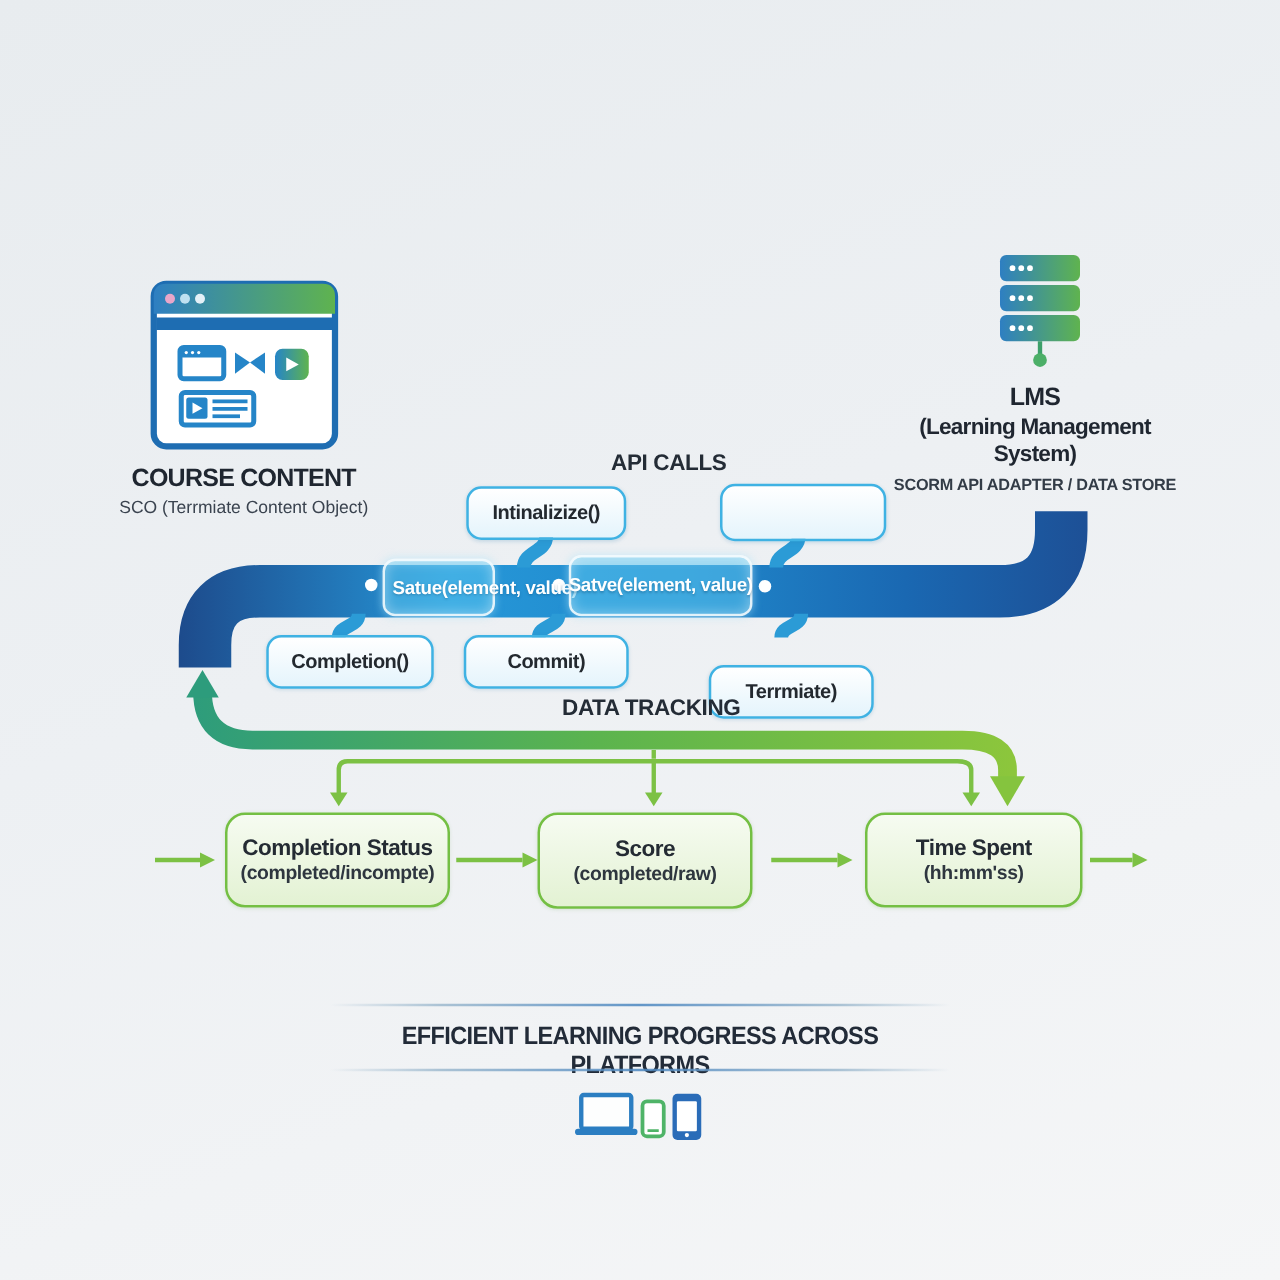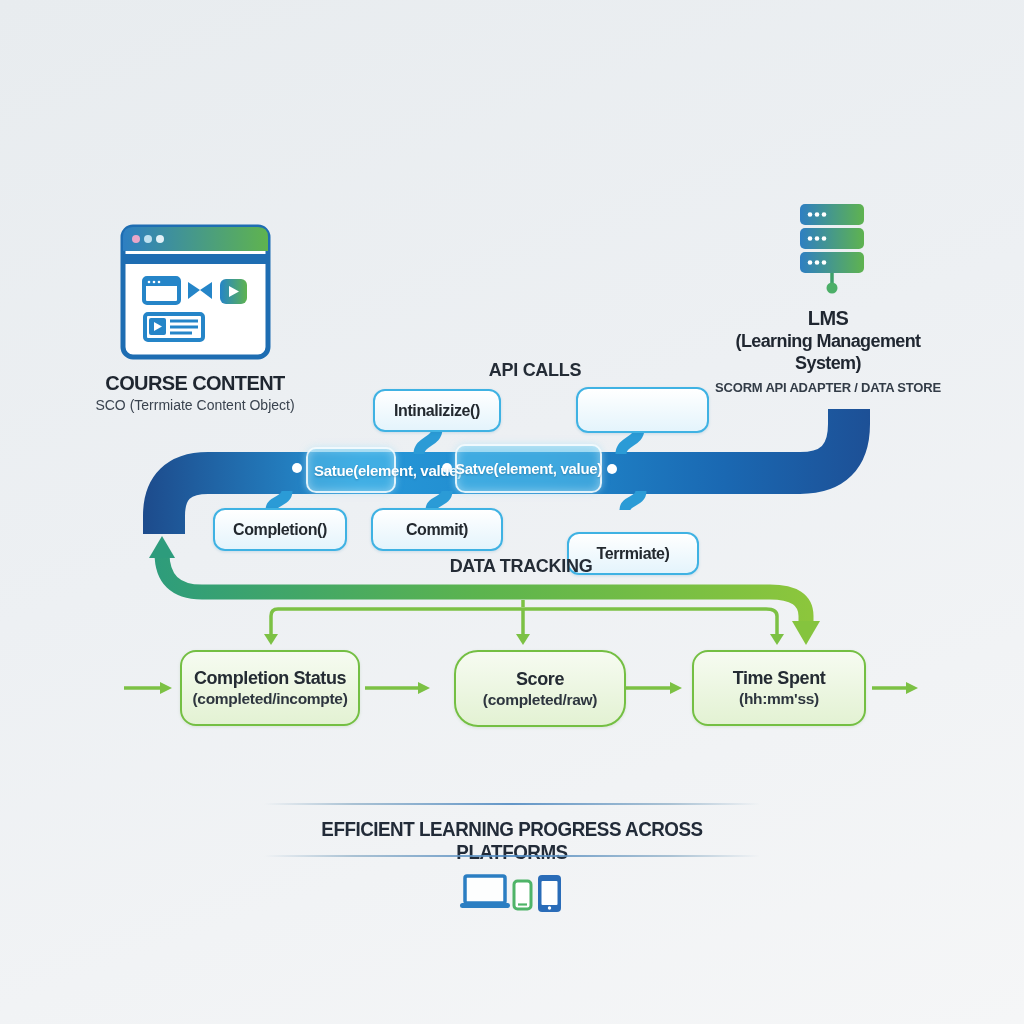--- a/index.html
+++ b/index.html
@@ -199,21 +199,21 @@
   <div class="api-box" style="left:213px;top:508px;width:130px;height:39px;">Completion()</div>
   <div class="api-box" style="left:371px;top:508px;width:128px;height:39px;">Commit)</div>
   <div class="api-box" style="left:567px;top:508px;width:128px;height:39px;margin-top:24px;">Terrmiate)</div>
 
   <div class="abs ctr seclabel" style="left:431px;top:556px;width:180px;">DATA TRACKING</div>
 
   <div class="track-box" style="left:180px;top:650px;width:176px;height:72px;justify-content:center;">
     <div class="track-title">Completion Status</div>
     <div class="track-sub">(completed/incompte)</div>
   </div>
-  <div class="track-box" style="left:454px;top:650px;width:168px;height:73px;border-radius:24px;">
+  <div class="track-box" style="left:430px;top:650px;width:168px;height:73px;">
     <div class="track-title">Score</div>
     <div class="track-sub">(completed/raw)</div>
   </div>
   <div class="track-box" style="left:692px;top:650px;width:170px;height:72px;">
     <div class="track-title">Time Spent</div>
     <div class="track-sub">(hh:mm'ss)</div>
   </div>
 
   <div class="rule" style="top:803px;"></div>
   <div class="abs ctr footer-title" style="left:252px;top:818px;width:520px;">EFFICIENT LEARNING PROGRESS ACROSS PLATFORMS</div>

